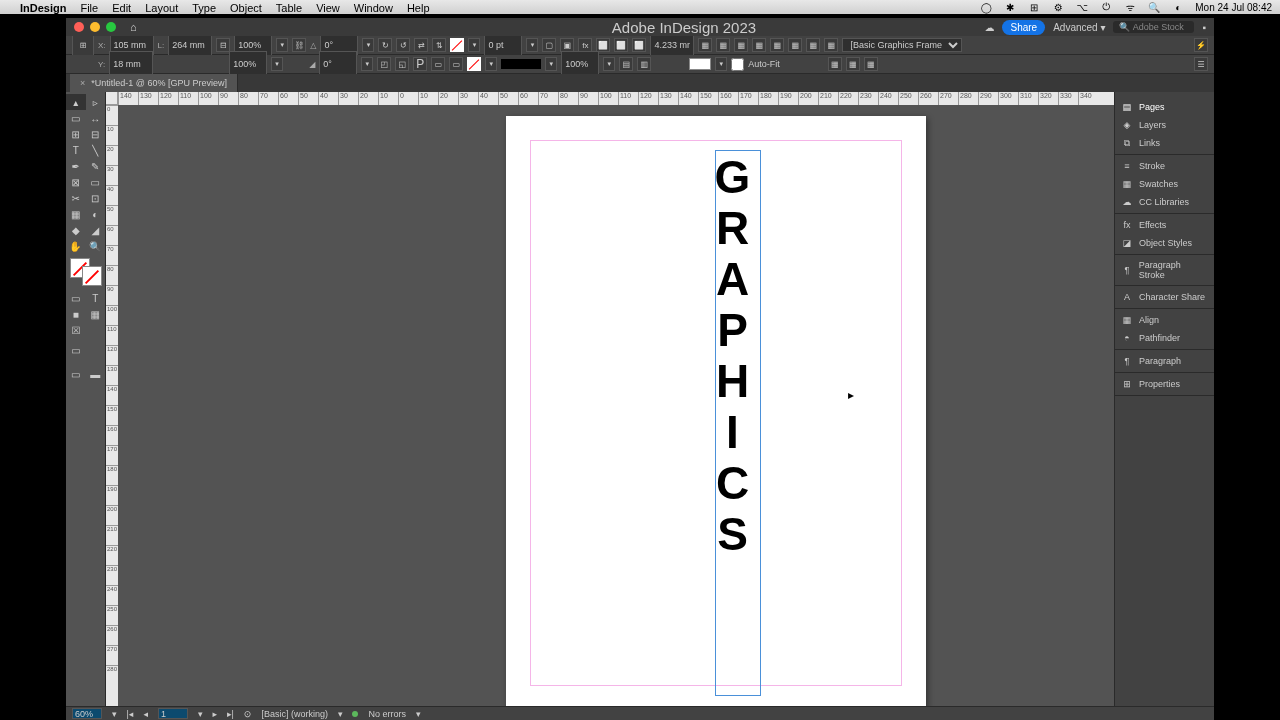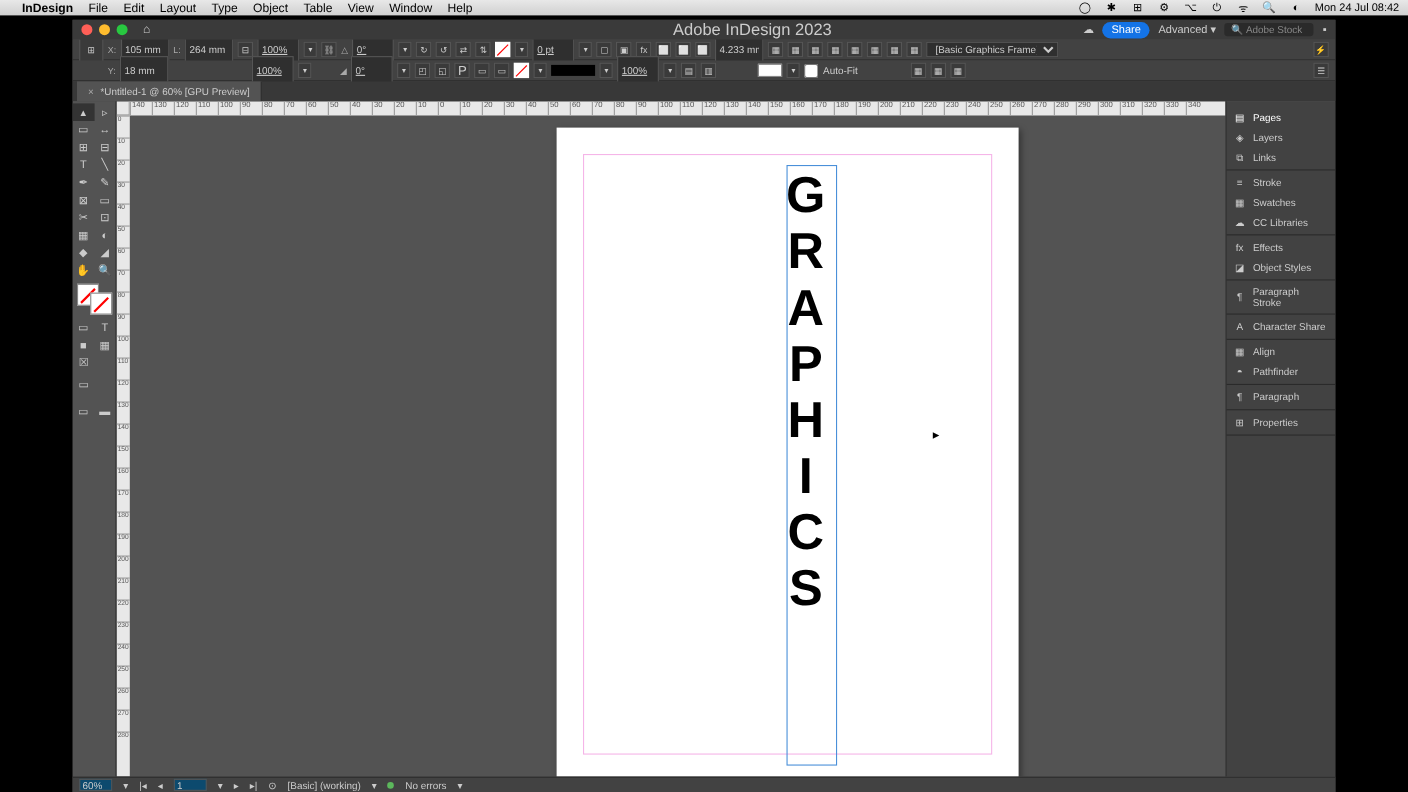--- a/index.html
+++ b/index.html
@@ -25,21 +25,21 @@
 .title-text { position: absolute; left: 50%; transform: translateX(-50%); color: #ccc; font-size: 15px; margin-left: 44px; }
 .title-right { margin-left: auto; display: flex; align-items: center; gap: 8px; padding-right: 8px; }
 .share-btn { background: #1473e6; color: #fff; font-size: 10px; padding: 2px 8px; border-radius: 10px; }
 .workspace-sel { color: #ccc; font-size: 10px; }
 .search-stock { background: #2a2a2a; border-radius: 3px; padding: 1px 6px; color: #888; font-size: 9px; width: 81px; }
 
 
 .control-bar { height: 19px; background: #424242; border-bottom: 1px solid #2a2a2a; display: flex; align-items: center; padding: 0 6px; font-size: 9px; color: #ccc; gap: 4px; }
 .cb-label { color: #aaa; font-size: 8px; }
 .cb-input { background: #2f2f2f; border: 1px solid #555; color: #ccc; font-size: 9px; padding: 12px 3px; width: 44px; height: 14px; }
-.cb-input.sm { width: 38px; text-decoration: underline; }
+.cb-input.sm { width: 38px; }
 .cb-icon { width: 14px; height: 14px; background: #3a3a3a; border: 1px solid #555; display: flex; align-items: center; justify-content: center; font-size: 8px; }
 .cb-swatch { width: 14px; height: 14px; }
 .cb-swatch.none { background: #fff; position: relative; }
 .cb-swatch.none::after { content: ""; position: absolute; left: 0; right: 0; top: 50%; border-top: 1.5px solid red; transform: rotate(-45deg); }
 .cb-swatch.black { background: #000; }
 .cb-dropdown { width: 12px; height: 14px; background: #3a3a3a; border: 1px solid #555; font-size: 7px; display: flex; align-items: center; justify-content: center; }
 .cb-select { background: #2f2f2f; border: 1px solid #555; color: #ccc; font-size: 9px; padding: 0 3px; height: 14px; }
 
 
 .tab-bar { height: 18px; background: #383838; display: flex; align-items: center; padding-left: 4px; }

